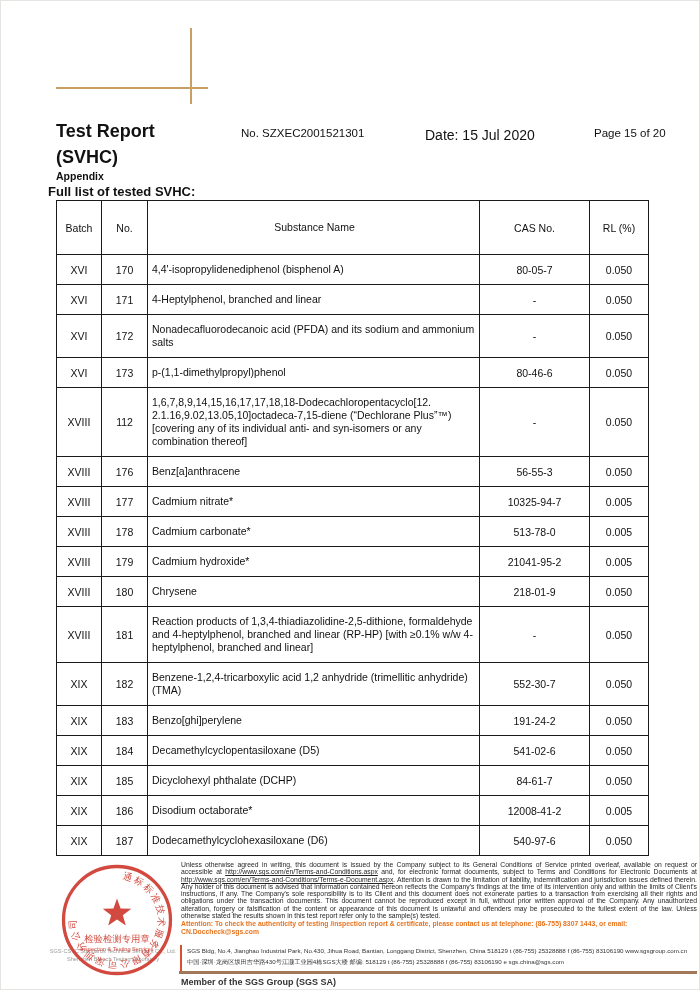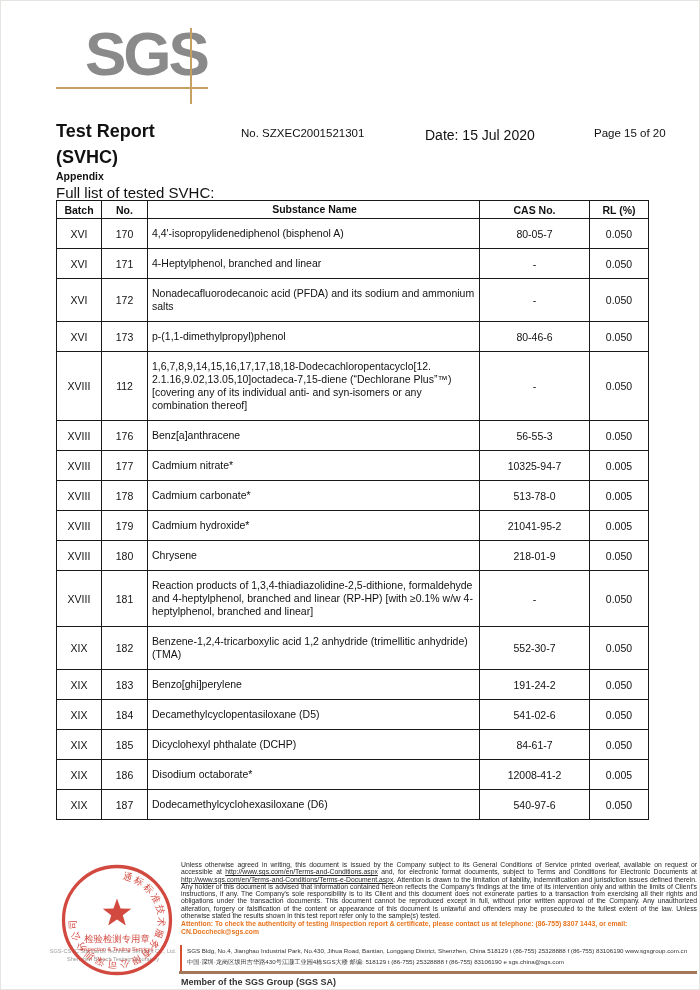--- a/index.html
+++ b/index.html
@@ -18,30 +18,30 @@
   }
   .logo-hline { position:absolute; left:55px; top:86px; width:152px; height:2px; background:#c9a063; }
   .logo-vline { position:absolute; left:189px; top:27px; width:2px; height:76px; background:#c9a063; }
   
   .title1 { position:absolute; left:55px; top:120px; font-size:18px; font-weight:bold; }
   .title2 { position:absolute; left:55px; top:146px; font-size:18px; font-weight:bold; }
   .report-no { position:absolute; left:240px; top:126px; font-size:11.5px; }
   .report-date { position:absolute; left:424px; top:126px; font-size:14px; }
   .report-page { position:absolute; left:560px; top:126px; font-size:11.5px;padding-left:33px; }
   .appendix { position:absolute; left:55px; top:169px; font-size:10.5px; font-weight:bold; }
-  .subtitle { position:absolute; left:55px; top:183px; font-size:15px; font-weight:normal; }
+  .subtitle { position:absolute; left:47px; top:183px; font-size:13px; font-weight:bold; }
   
   table.svhc {
     position:absolute; left:55px; top:199px; width:592px;
     border-collapse:collapse; font-size:10.5px; table-layout:fixed;
   }
   table.svhc th, table.svhc td {
     border:1.5px solid #1a1a1a; vertical-align:middle;
   }
-  table.svhc th { font-weight:bold; text-align:center; padding:2px 2px; }
+  table.svhc th { font-weight:normal; text-align:center; padding:20px 2px; }
   table.svhc td { padding:8px 3px; }
   .col-batch { width:45px; text-align:center; }
   .col-no { width:46px; text-align:center; }
   .col-substance { width:332px; text-align:left; padding-left:4px !important; overflow-wrap:break-word; line-height:13px; }
   .col-cas { width:110px; text-align:center; }
   .col-rl { width:59px; text-align:center; }
   
   .disclaimer {
     position:absolute; left:180px; top:860px; width:516px;
     font-size:6.8px; line-height:7.3px; text-align:justify; color:#262626;
@@ -65,21 +65,20 @@
   .member-line {
     position:absolute; left:180px; top:976px; width:516px;
     font-size:9px; font-weight:bold; color:#333;
   }
 </style>
 </head>
 <body>
 
 <div class="page">
 
-  <div class="logo-text">SGS</div>
   <div class="logo-hline"></div>
   <div class="logo-vline"></div>
 
   <div class="title1">Test Report</div>
   <div class="title2">(SVHC)</div>
   <div class="report-no">No. SZXEC2001521301</div>
   <div class="report-date">Date: 15 Jul 2020</div>
   <div class="report-page">Page 15 of 20</div>
   <div class="appendix">Appendix</div>
   <div class="subtitle">Full list of tested SVHC:</div>

